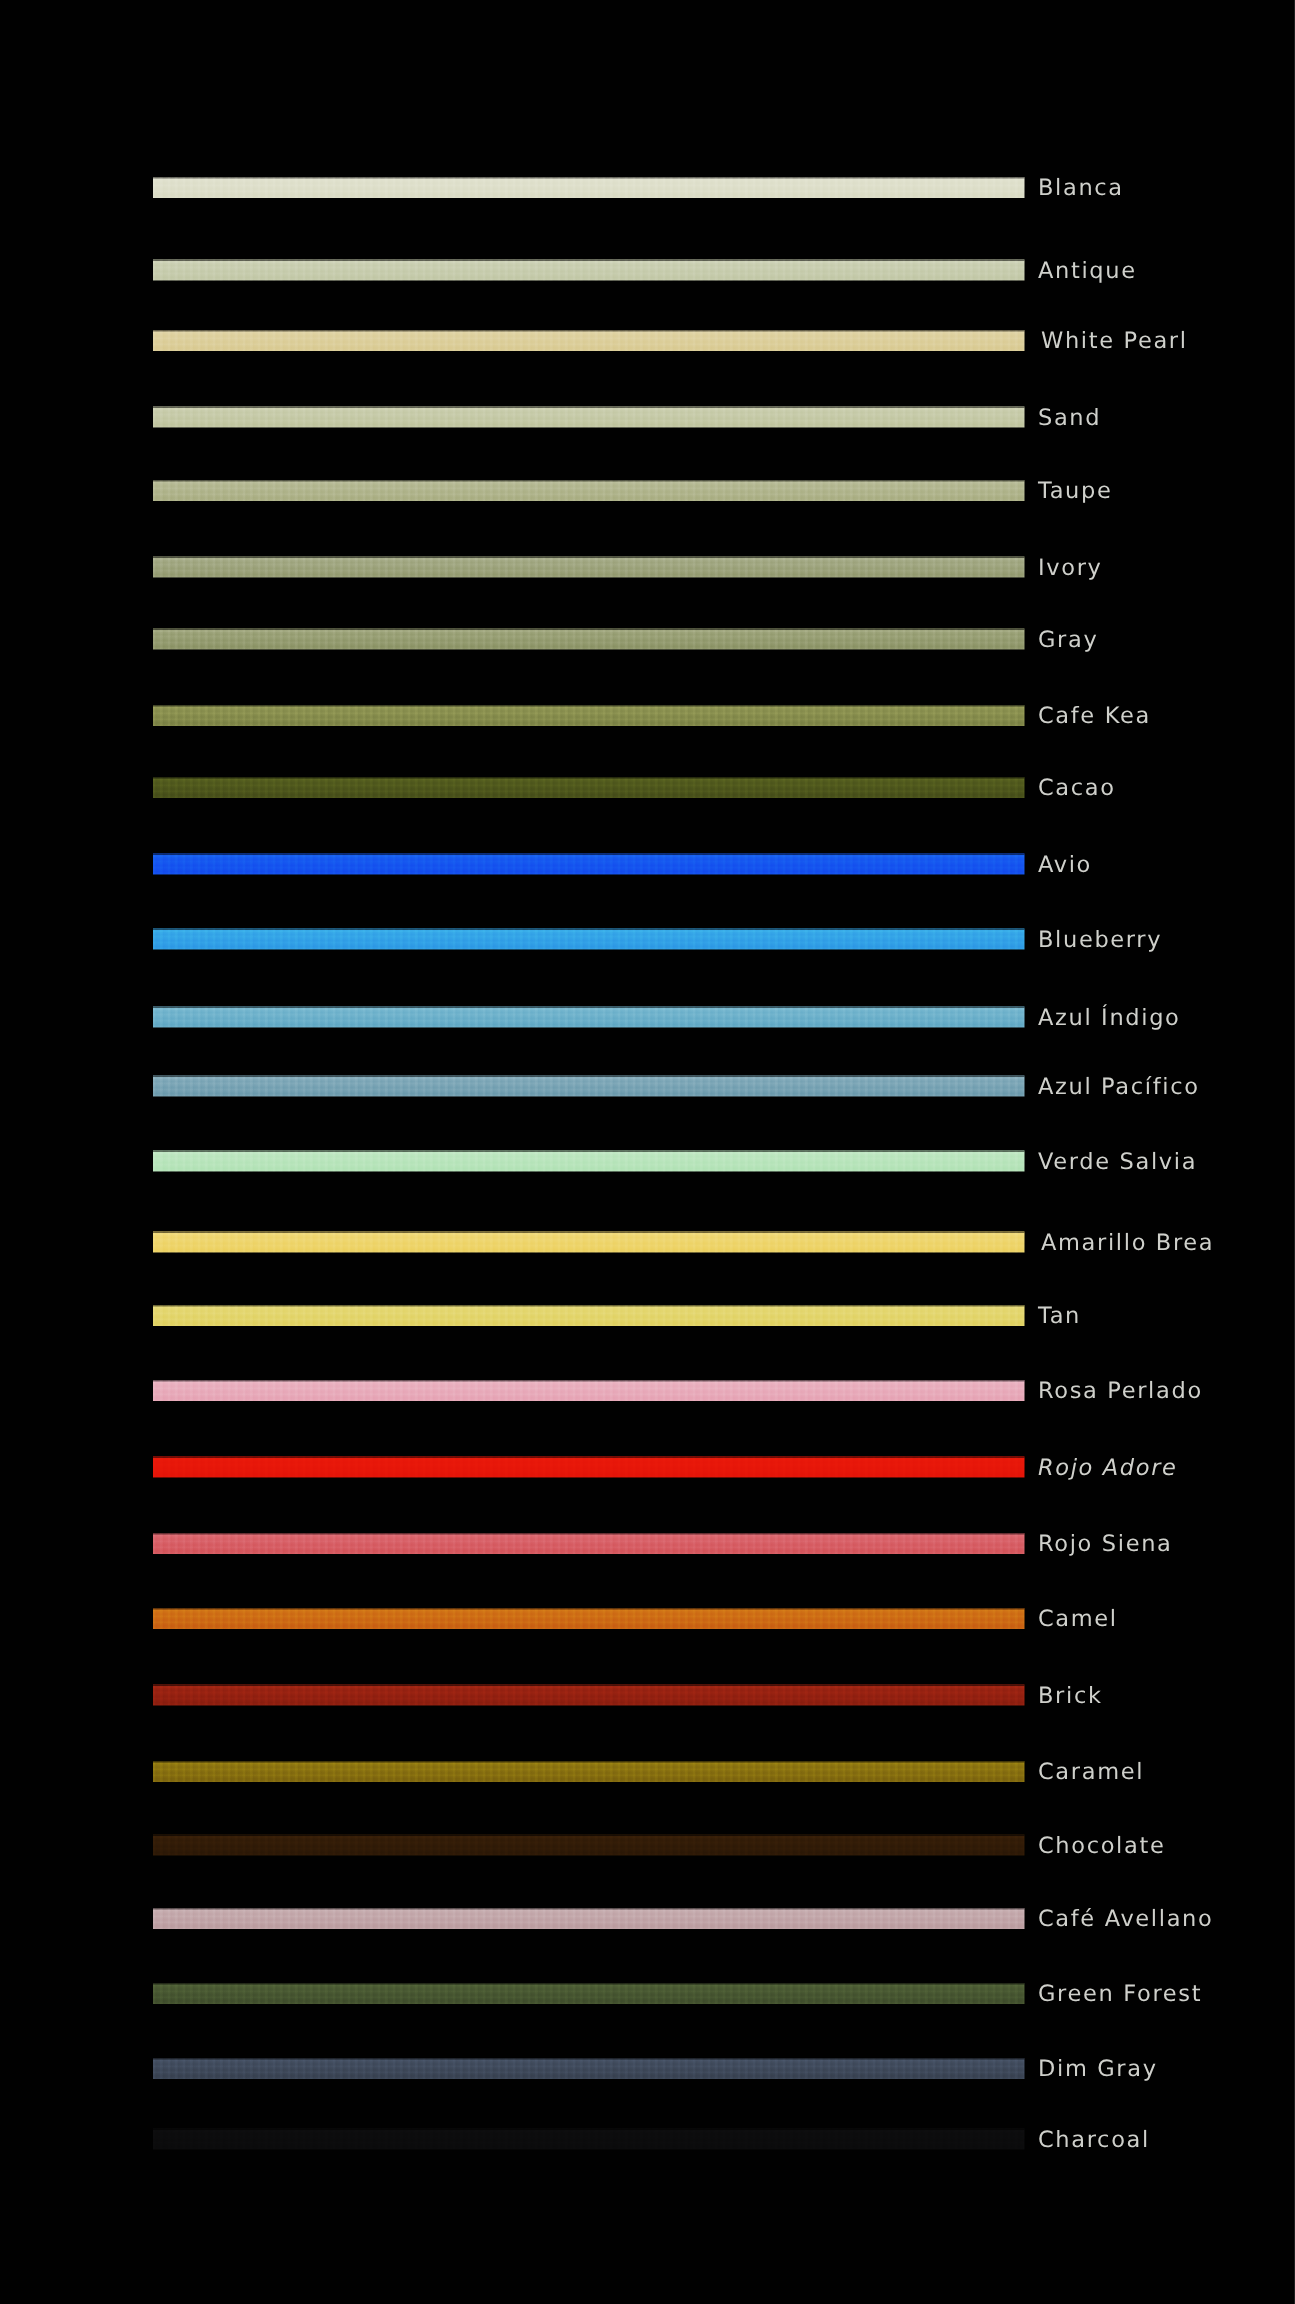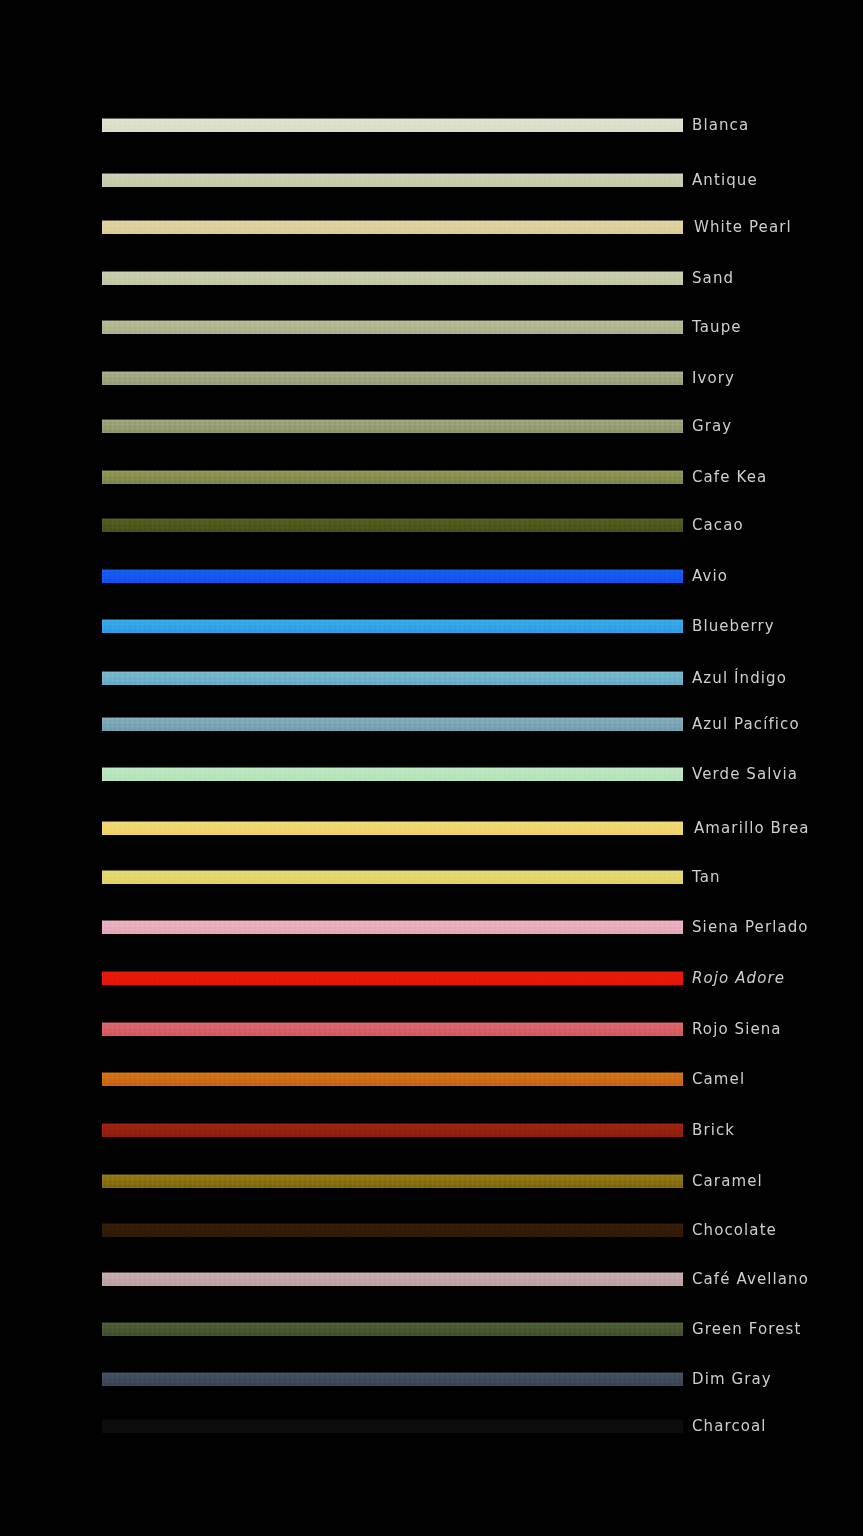--- a/index.html
+++ b/index.html
@@ -141,21 +141,21 @@
     <div class="swatch-row" style="top: 815px;">
       <div class="swatch-bar" style="background: rgb(239, 215, 114);"></div>
       <span class="swatch-label indented">Amarillo Brea</span>
     </div>
     <div class="swatch-row" style="top: 864px;">
       <div class="swatch-bar" style="background: rgb(228, 215, 113);"></div>
       <span class="swatch-label">Tan</span>
     </div>
     <div class="swatch-row" style="top: 914px;">
       <div class="swatch-bar" style="background: rgb(233, 175, 190);"></div>
-      <span class="swatch-label">Siena Perlado</span>
+      <span class="swatch-label">Rosa Perlado</span>
     </div>
     <div class="swatch-row" style="top: 965px; font-style: italic;">
       <div class="swatch-bar" style="background: rgb(232, 23, 9);"></div>
       <span class="swatch-label">Rojo Adore</span>
     </div>
     <div class="swatch-row" style="top: 1016px;">
       <div class="swatch-bar" style="background: rgb(217, 99, 106);"></div>
       <span class="swatch-label">Rojo Siena</span>
     </div>
     <div class="swatch-row" style="top: 1066px;">

